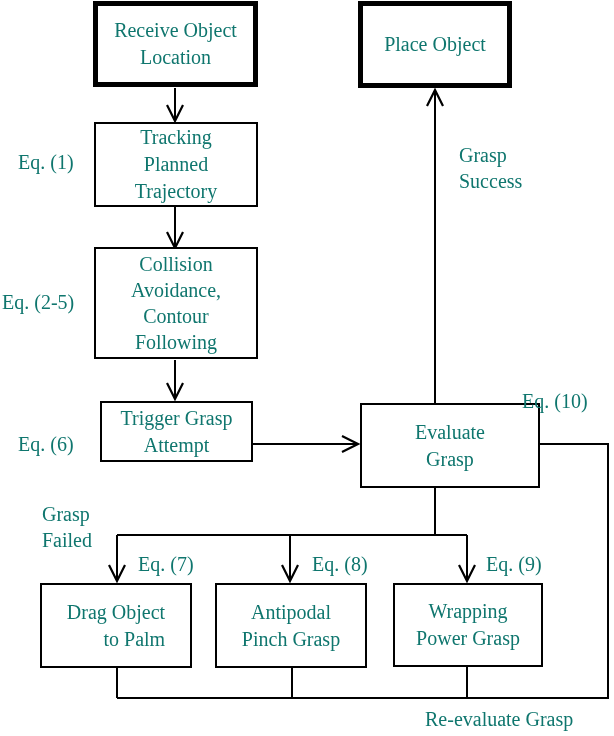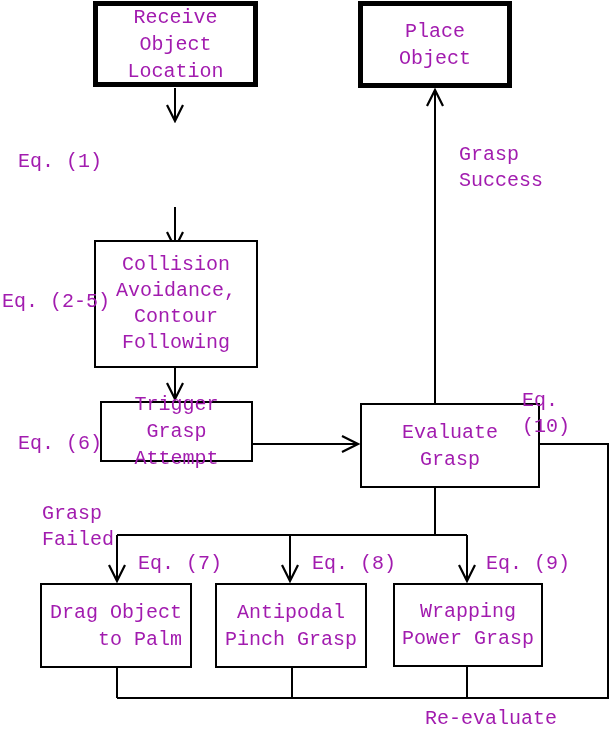--- a/index.html
+++ b/index.html
@@ -1,22 +1,22 @@
 <!DOCTYPE html>
 <html><head>
 <meta charset="utf-8">
 <style>
   html, body { margin: 0; padding: 0; background: #ffffff; }
   .canvas {
     position: relative;
     width: 614px;
     height: 736px;
     background: #ffffff;
-    font-family: Liberation Mono, monospace;
-    color: #a21caf;
+    font-family: Liberation Serif, serif;
+    color: #0f766e;
     overflow: hidden;
   }
   .connectors {
     position: absolute;
     left: 0; top: 0;
     width: 614px; height: 736px;
   }
   .node {
     position: absolute;
     box-sizing: border-box;
@@ -65,22 +65,25 @@
       <path d="M467,667 L467,698"></path>
       <path d="M117,698 L608,698 L608,444 L515,444" marker-end="url(#arrow)"></path>
     </g>
   </svg>
 
   <div class="node terminal" style="left:93px; top:1px; width:165px; height:86px;">Receive Object
 Location</div>
 
   <div class="node terminal" style="left:358px; top:1px; width:154px; height:87px;">Place Object</div>
 
+  <div class="node" style="left:94px; top:122px; width:164px; height:85px;">Tracking
+Planned
+Trajectory</div>
 
-  <div class="node tight" style="left:94px; top:240px; width:164px; height:128px;">Collision
+  <div class="node tight" style="left:94px; top:247px; width:164px; height:112px;">Collision
 Avoidance,
 Contour
 Following</div>
 
   <div class="node" style="left:100px; top:401px; width:153px; height:61px;">Trigger Grasp
 Attempt</div>
 
   <div class="node" style="left:360px; top:403px; width:180px; height:85px;">Evaluate
 Grasp</div>
 

